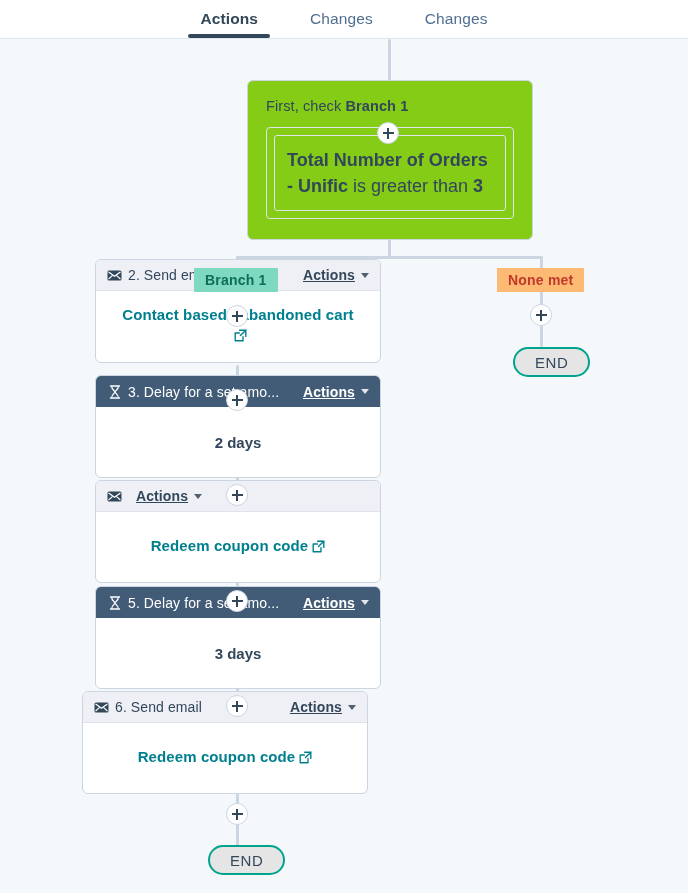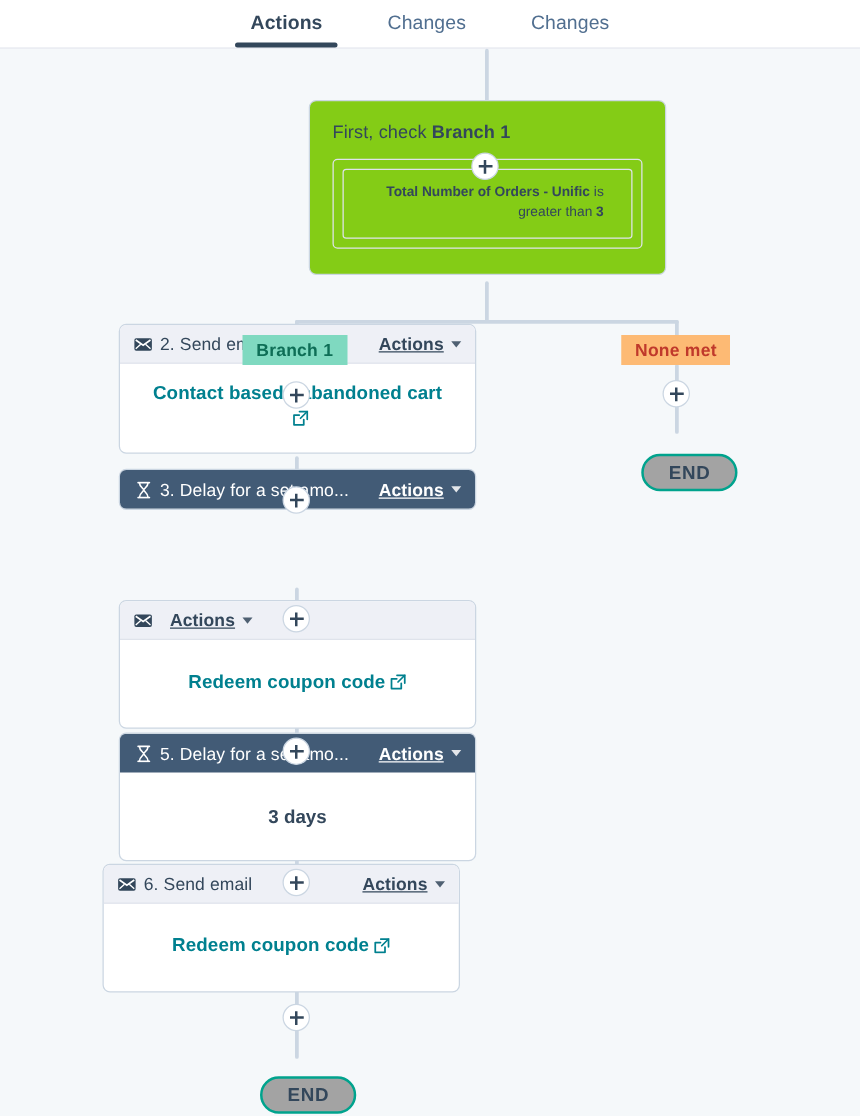--- a/index.html
+++ b/index.html
@@ -105,23 +105,23 @@
   }
   .branch-title b { font-weight: bold; }
   .cond-outer {
     border: 1px solid #dfe3eb;
     border-radius: 4px;
     padding: 7px;
   }
   .cond-inner {
     border: 1px solid #dfe3eb;
     border-radius: 3px;
-    padding: 11px 22px;
-    text-align: right;
-    font-size: 11px;
+    padding: 11px 12px;
+    text-align: left;
+    font-size: 18px;
     line-height: 1.45;
     color: #33475b;
   }
   .cond-inner b { font-weight: bold; }
 
   
   .badge {
     position: absolute;
     font-size: 14px;
     font-weight: bold;
@@ -219,29 +219,28 @@
   }
 
   
   .endpill {
     position: absolute;
     height: 30px;
     padding: 0 20px;
     display: flex;
     align-items: center;
     justify-content: center;
-    background: #a3a3a3;
+    background: #e5e5e5;
     border: 2px solid #00a38d;
     border-radius: 16px;
     color: #33475b;
     font-size: 15px;
-    font-weight: bold;
+    font-weight: normal;
     letter-spacing: .6px;
     z-index: 20;
-    margin-top: 16px;
   }
 </style>
 </head>
 <body>
 
 <div class="tabbar">
   <div class="tab active"><span>Actions</span></div>
   <div class="tab"><span>Changes</span></div>
   <div class="tab"><span>Changes</span></div>
 </div>
@@ -316,20 +315,23 @@
             <path d="M1.5 1 H10.5 M1.5 13 H10.5" stroke="#ffffff" stroke-width="1.4" stroke-linecap="round"></path>
             <path d="M2.6 1.3 C2.6 4.4 6 6 6 7 C6 8 2.6 9.6 2.6 12.7 M9.4 1.3 C9.4 4.4 6 6 6 7 C6 8 9.4 9.6 9.4 12.7" stroke="#ffffff" stroke-width="1.3" fill="none"></path>
           </svg>
       </span>
       <span class="head-title">3. Delay for a set amo...</span>
       <span class="actions-btn">
         <span class="lbl">Actions</span>
         <span class="caret"></span>
       </span>
     </div>
+    <div class="card-body">
+      <span class="card-plain">2 days</span>
+    </div>
   </div>
 
   <div class="card" style="left:95px; top:441px;">
     <div class="card-head light">
       <span class="head-icon">
         <svg width="15" height="11" viewBox="0 0 15 11">
             <rect x="0.5" y="0.5" width="14" height="10" rx="1.5" fill="#33475b"></rect>
             <path d="M1.6 2 L7.5 6.2 L13.4 2" stroke="#ffffff" stroke-width="1.3" fill="none"></path>
             <path d="M1.6 9 L5.6 5.4 M13.4 9 L9.4 5.4" stroke="#ffffff" stroke-width="1.1" fill="none"></path>
           </svg>

